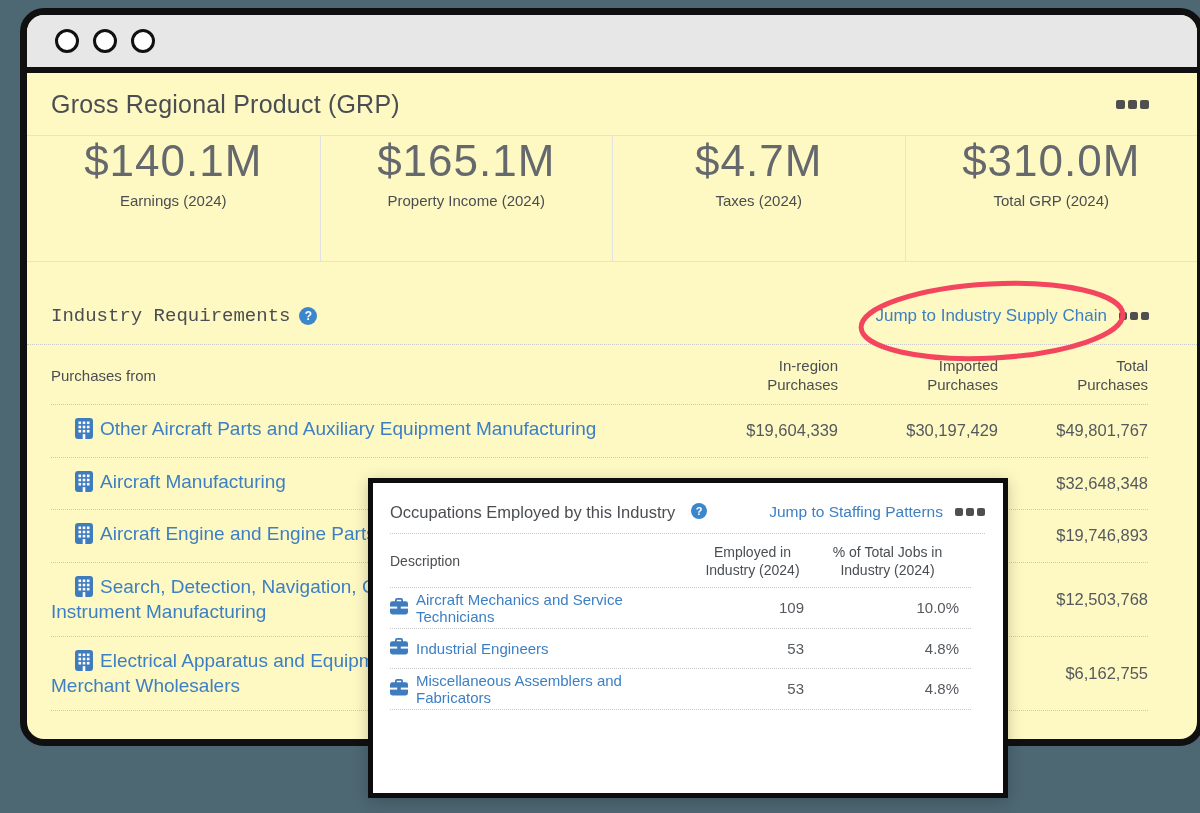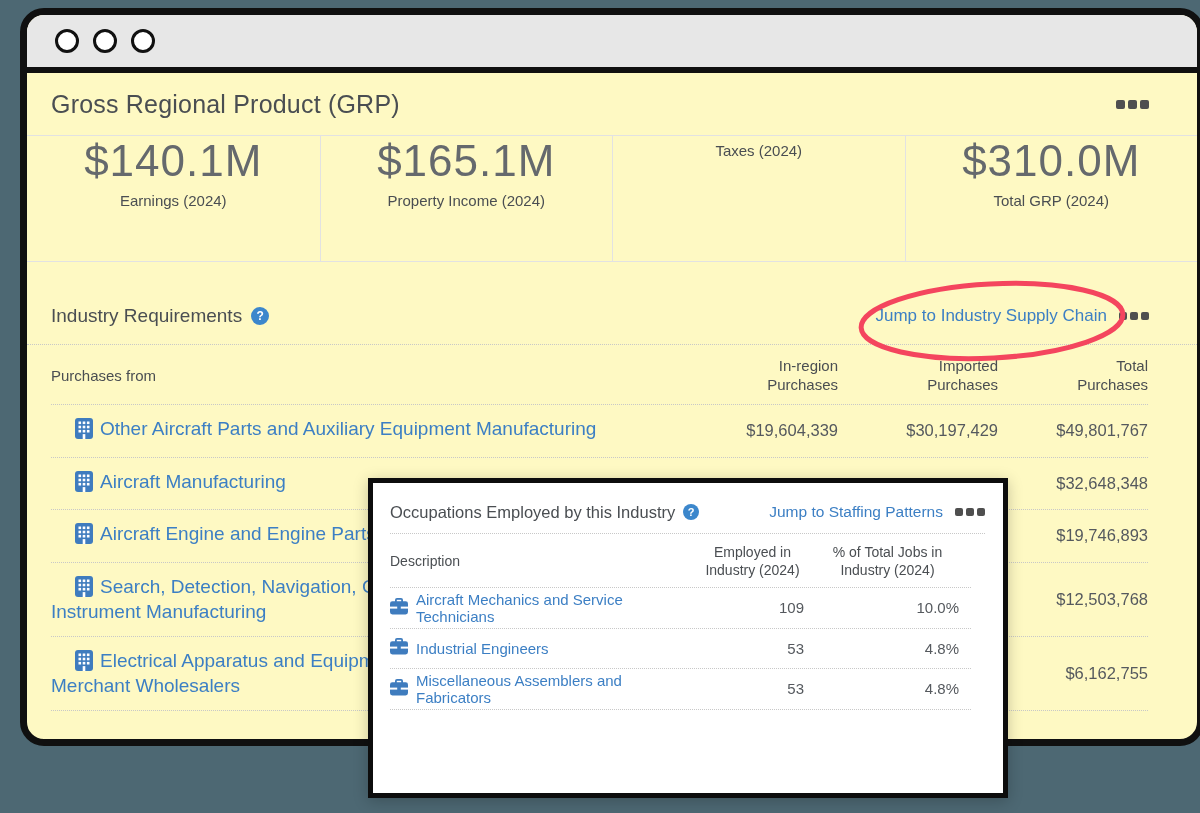--- a/index.html
+++ b/index.html
@@ -38,21 +38,21 @@
   .stat:first-child { border-left:none; }
   .stat-value { font-size:44px; font-weight:300; color:#65696d; letter-spacing:1px; }
   .stat-label { font-size:15px; color:#4a4e52; margin-top:6px; }
 
   
   .section-header {
     margin-top:32px; height:44px; display:flex; align-items:center; justify-content:space-between;
     padding:0 48px 0 24px;
   }
   .section-title-wrap { display:flex; align-items:center; gap:9px; }
-  .section-title { font-size:19px; color:#4a4e52; }
+  .section-title { font-size:19px; color:#4a4e52;font-family:Liberation Mono, monospace; }
   .help { width:18px; height:18px; border-radius:50%; background:#3c87cc; color:#fff;
     font-size:12px; font-weight:bold; display:flex; align-items:center; justify-content:center; cursor:pointer; }
   .link-wrap { display:flex; align-items:center; gap:12px; }
   a.jump { color:#3c7fc4; font-size:17px; text-decoration:none; cursor:pointer; }
 
   .dotted { border-bottom:1px dotted #c8c8c8; }
   .sep-full { margin-top:6px; }
 
   
   .req-table { padding:0 49px 0 24px; }
@@ -71,21 +71,21 @@
   
   .annotation { position:absolute; left:854px; top:276px; pointer-events:none; }
 
   
   .panel {
     position:absolute; left:368px; top:478px; width:640px; height:320px;
     background:#ffffff; border:5px solid #0d0d0d; box-shadow:0 3px 14px rgba(0,0,0,.22);
     padding:13px 18px 0 17px;
   }
   .panel-header { display:flex; align-items:center; justify-content:space-between; height:32px; }
-  .panel-title-wrap { display:flex; align-items:center; gap:8px; }
+  .panel-title-wrap { display:flex; gap:16px; }
   .panel-title { font-size:16.5px; color:#4a4e52; }
   .panel .help { width:16px; height:16px; font-size:11px; }
   .panel a.jump { font-size:15.5px; }
   .panel-sep { margin-top:5px; }
 
   .op-table { padding-right:14px; }
   .op-head, .op-row { display:grid; grid-template-columns:1fr 115px 155px; align-items:center; border-bottom:1px dotted #c8c8c8; }
   .op-head { padding:9px 0 8px 0; }
   .op-head .h { font-size:14px; color:#4a4e52; text-align:center; white-space:pre-line; line-height:18px; padding-right:12px; }
   .op-head .h:first-child { text-align:left; padding-right:0; }
@@ -119,20 +119,21 @@
       <div class="stats">
         <div class="stat">
           <div class="stat-value">$140.1M</div>
           <div class="stat-label">Earnings (2024)</div>
         </div>
         <div class="stat">
           <div class="stat-value">$165.1M</div>
           <div class="stat-label">Property Income (2024)</div>
         </div>
         <div class="stat">
+          <div class="stat-value">$4.7M</div>
           <div class="stat-label">Taxes (2024)</div>
         </div>
         <div class="stat">
           <div class="stat-value">$310.0M</div>
           <div class="stat-label">Total GRP (2024)</div>
         </div>
       </div>
 
       <div class="section-header">
         <div class="section-title-wrap">

